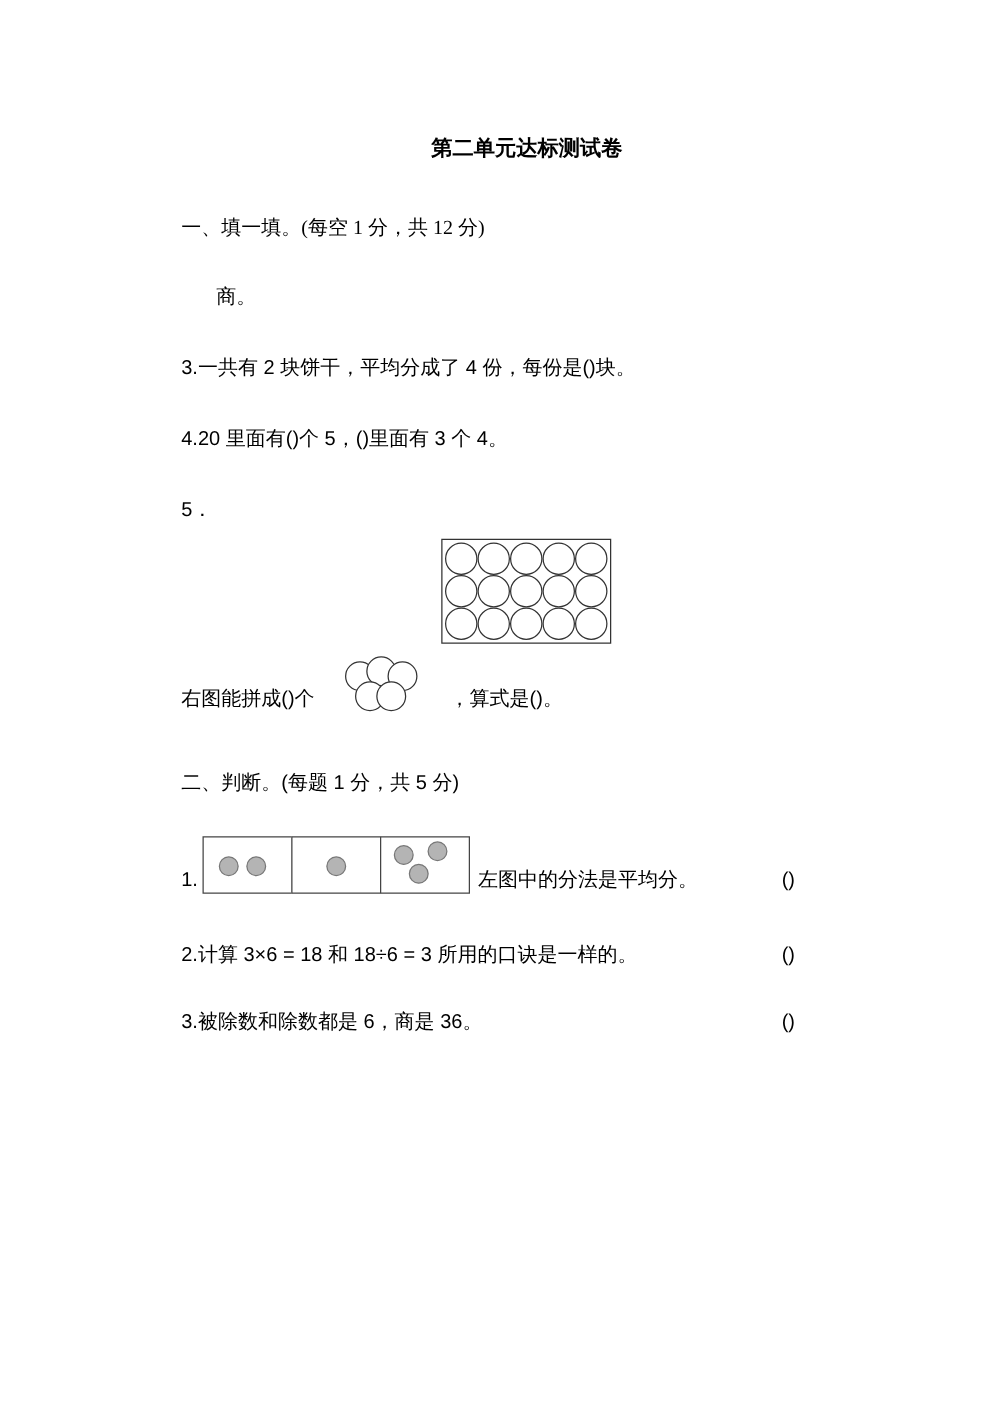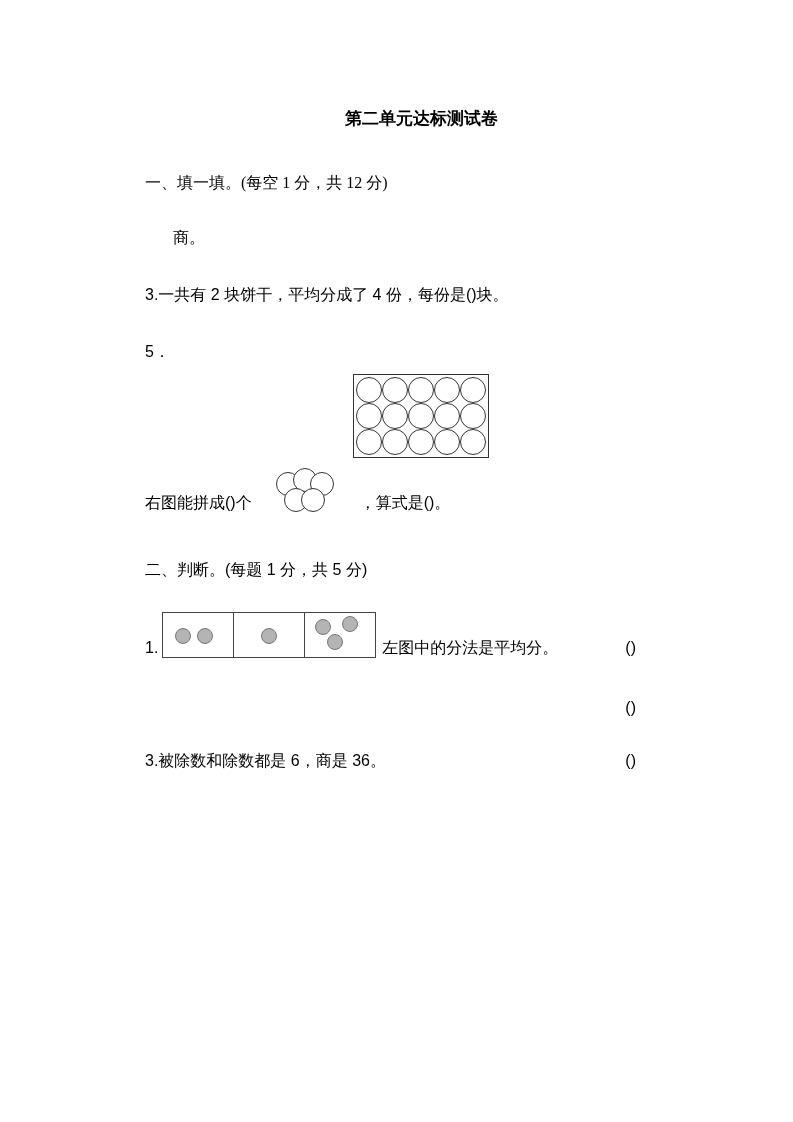--- a/index.html
+++ b/index.html
@@ -131,20 +131,21 @@
 
 <div class="page">
   <div class="content">
 
     <h1 class="title">第二单元达标测试卷</h1>
 
     <p class="line first-heading">一、填一填。(每空 1 分，共 12 分)</p>
 
     <p class="line tight indent">商。</p>
     <p class="line">3.一共有 2 块饼干，平均分成了 4 份，每份是()块。</p>
+    <p class="line">4.20 里面有()个 5，()里面有 3 个 4。</p>
     <p class="line">5．</p>
 
     <div class="grid-box">
       <div class="grid-inner" style="grid-template-columns: repeat(5, 26px);">
           <div class="gcirc"></div>
           <div class="gcirc"></div>
           <div class="gcirc"></div>
           <div class="gcirc"></div>
           <div class="gcirc"></div>
           <div class="gcirc"></div>
@@ -188,20 +189,21 @@
             <span class="jcirc" style="left: 10px; top: 6px;"></span>
             <span class="jcirc" style="left: 37px; top: 3px;"></span>
             <span class="jcirc" style="left: 22px; top: 21px;"></span>
           </span>
         </span>
       <span>左图中的分法是平均分。</span>
       <span class="ans">()</span>
     </div>
 
     <div class="judge-row">
+      <span>2.计算 3×6 = 18 和 18÷6 = 3 所用的口诀是一样的。</span>
       <span class="ans">()</span>
     </div>
 
     <div class="judge-row tight2">
       <span>3.被除数和除数都是 6，商是 36。</span>
       <span class="ans">()</span>
     </div>
 
   </div>
 

